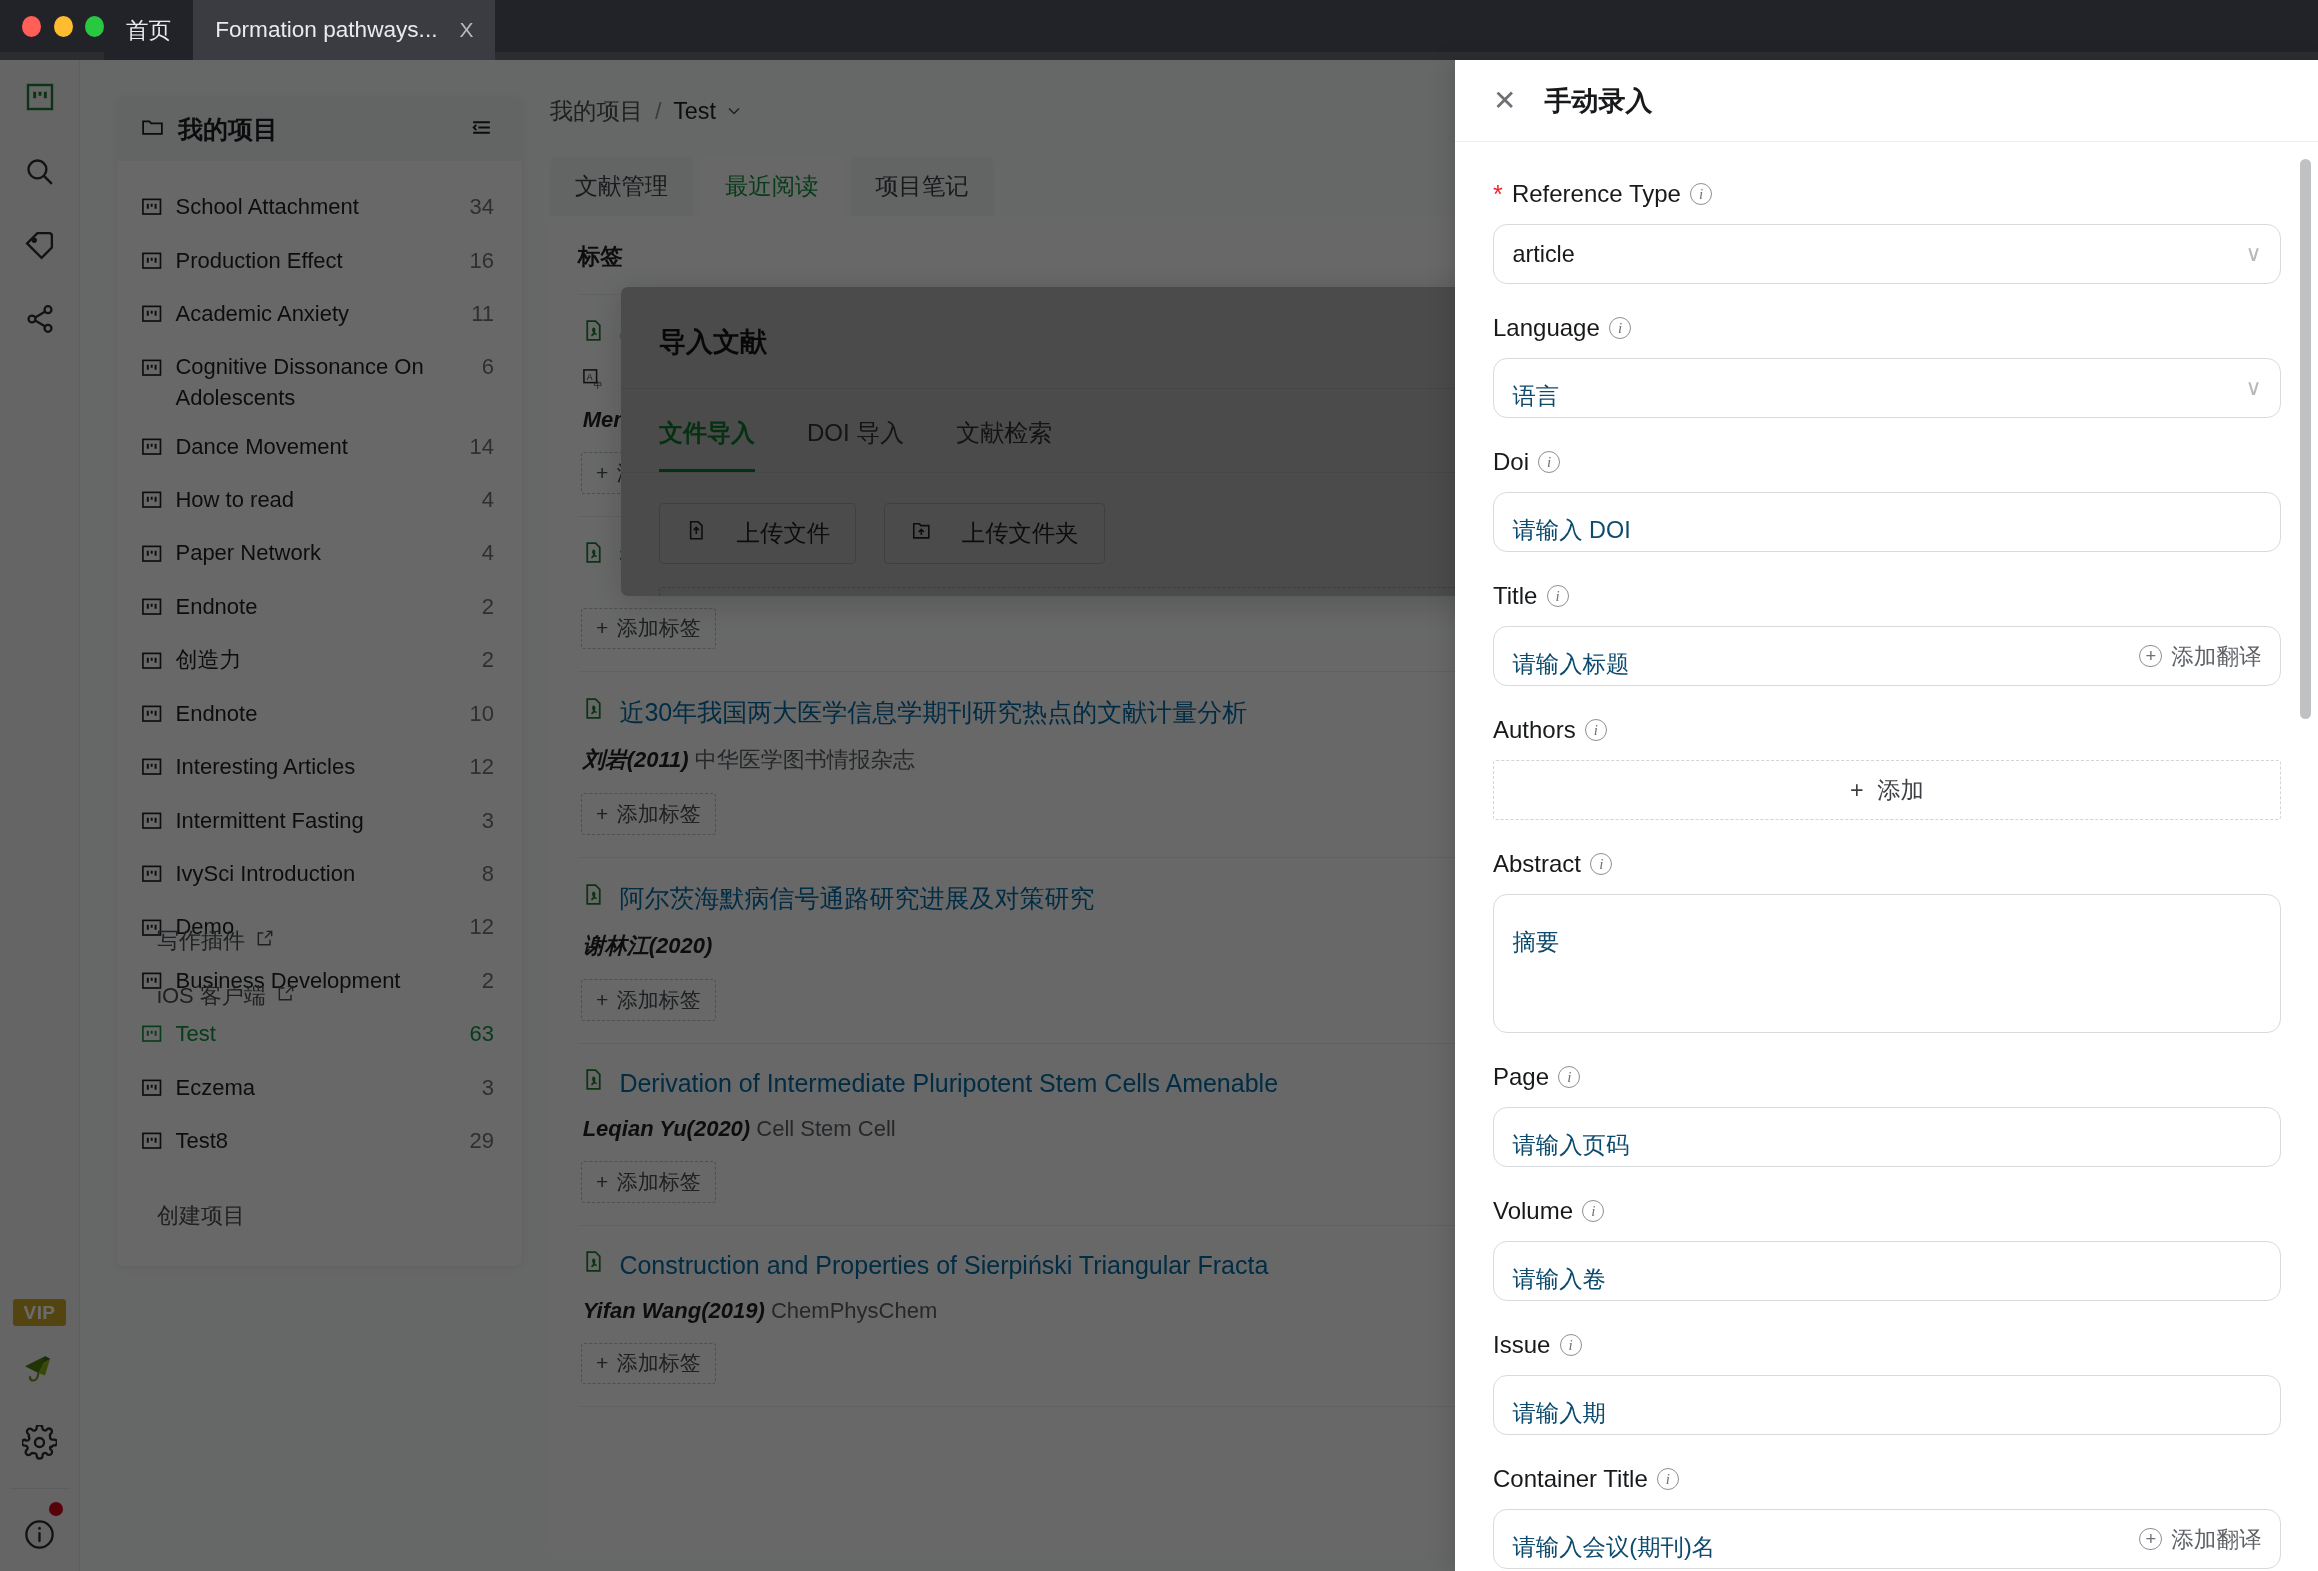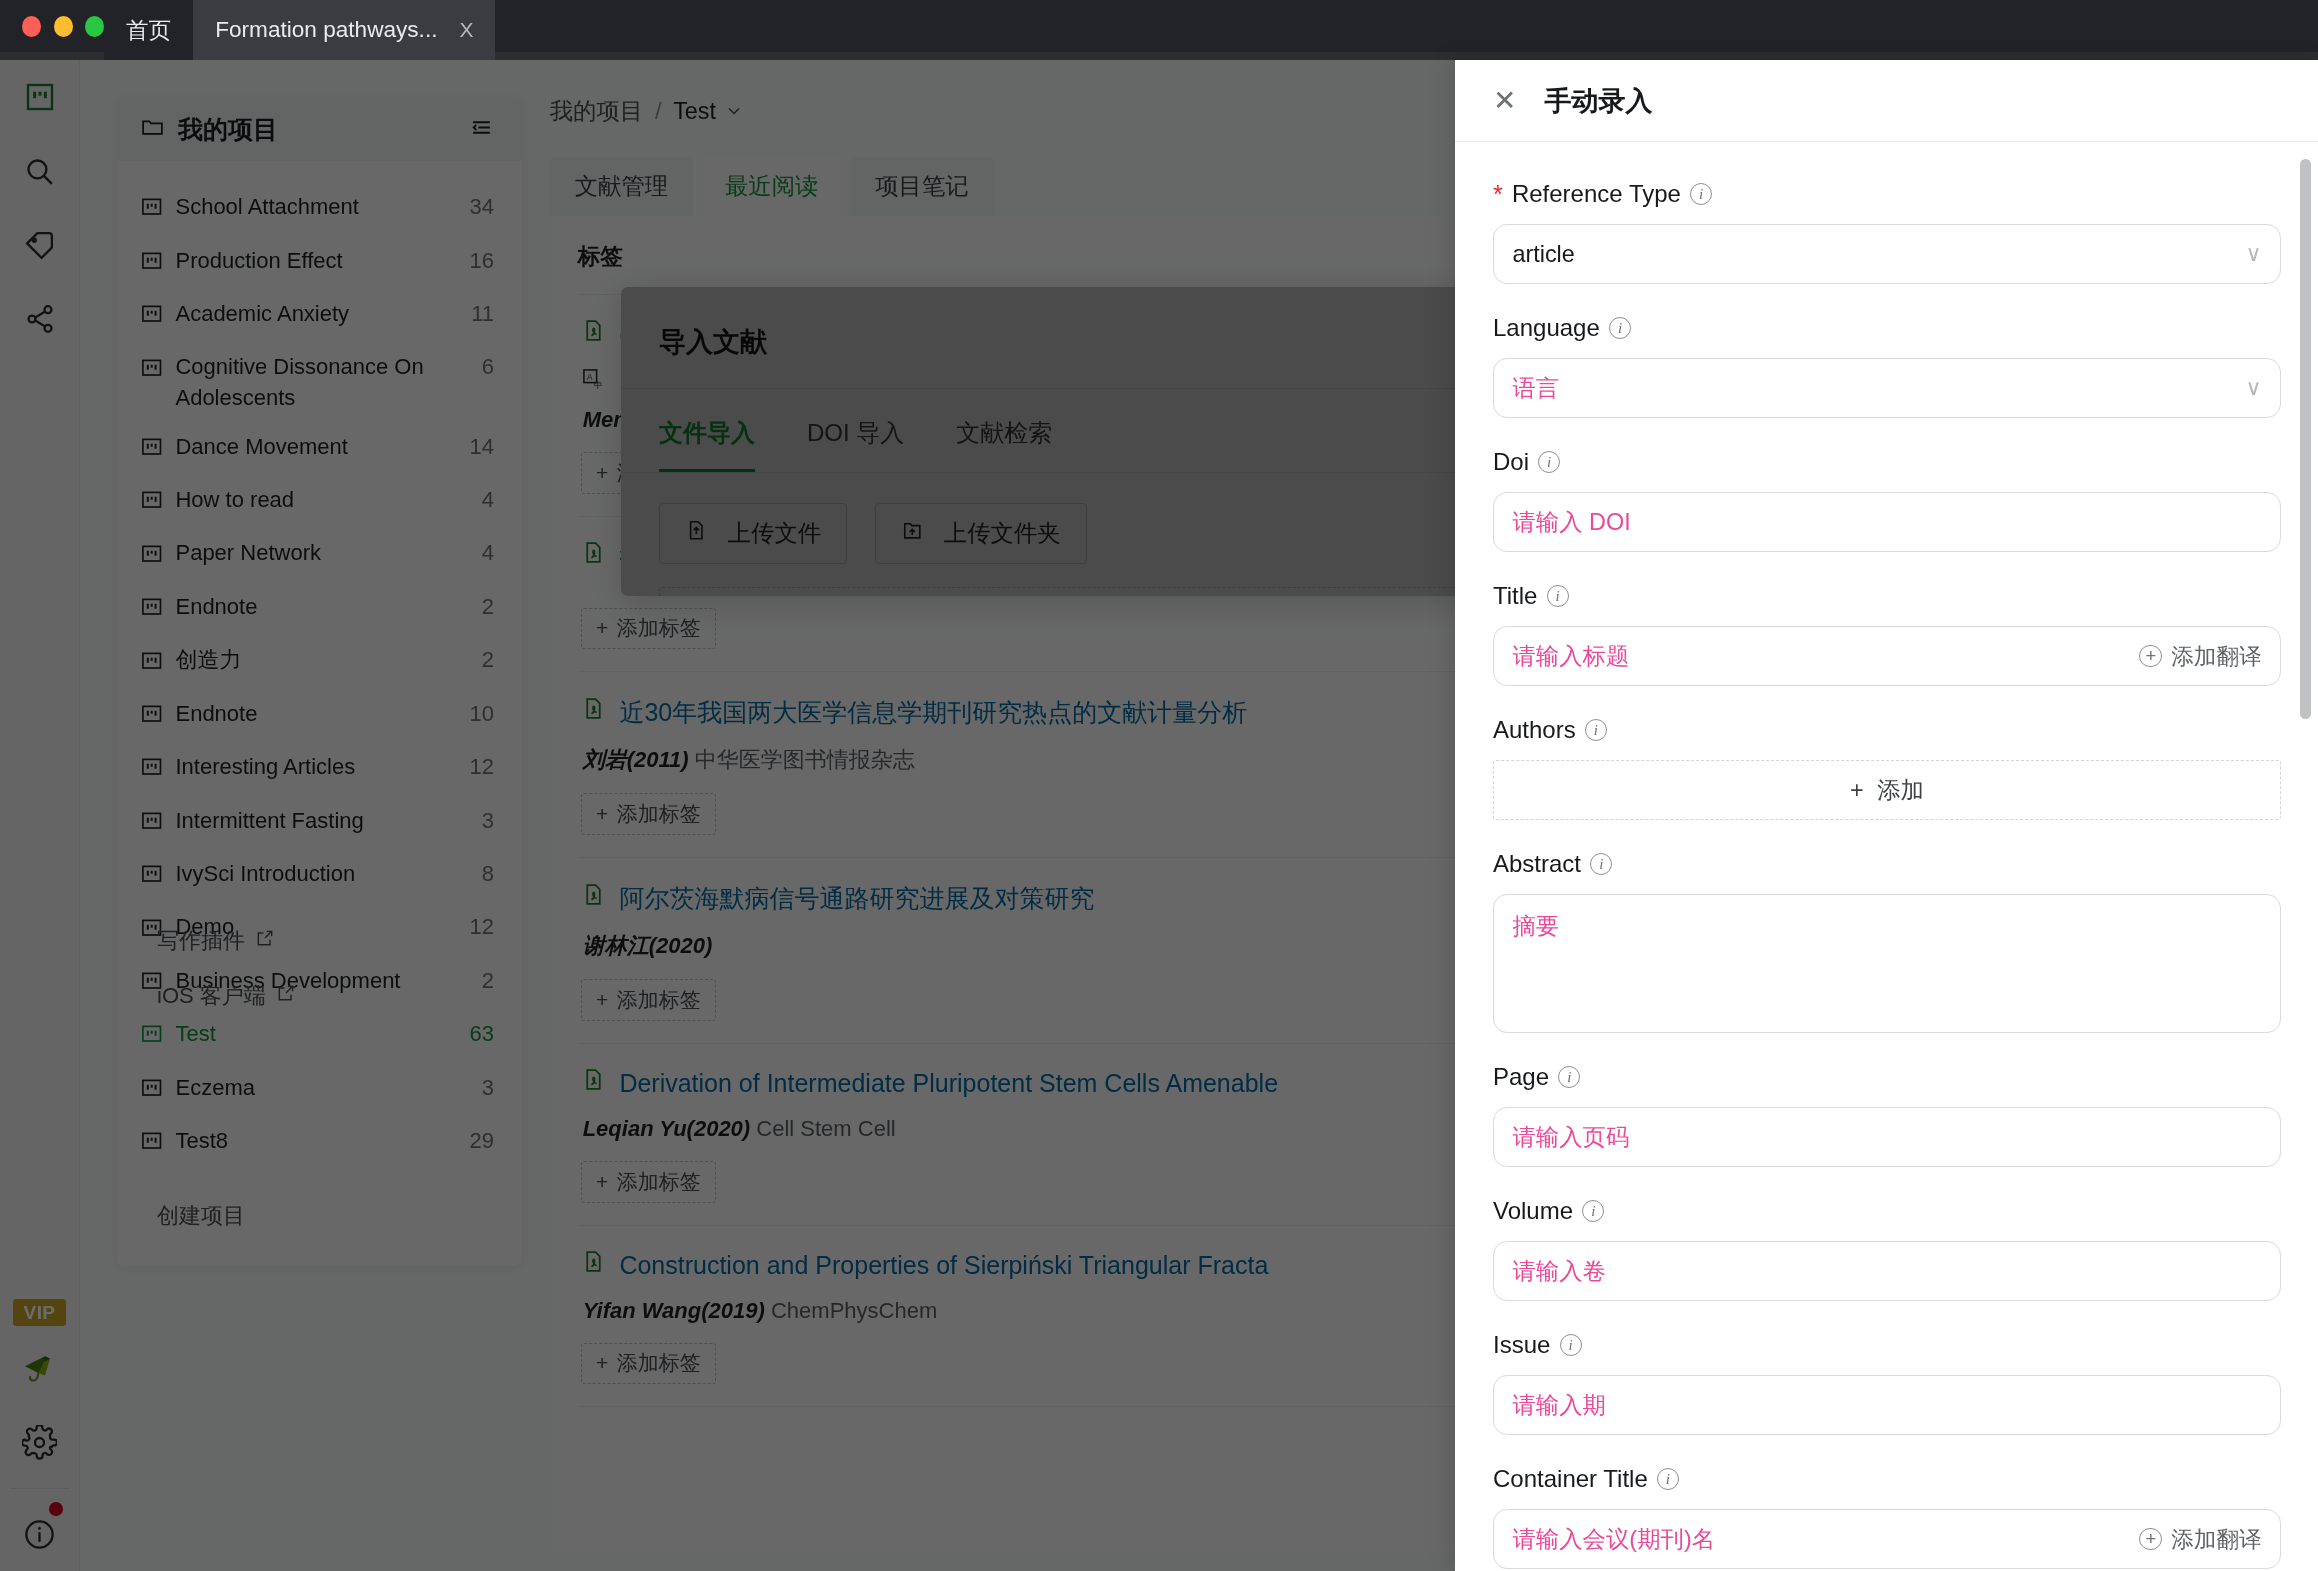--- a/index.html
+++ b/index.html
@@ -136,21 +136,21 @@
   }
   #modal-head { padding: 37px 38px 28px 38px; border-bottom: 0.8px solid #eceded; }
   #modal-title { font-size: 27px; font-weight: 700; color: #1a1c1e; }
   #modal-tabs { display: flex; gap: 52px; padding: 28px 38px 0 38px; position: relative;}
   .itab { font-size: 24px; color: #42454a; padding-bottom: 20px; }
   .itab.active { color: #13a33b; font-weight: 600; border-bottom: 4.2px solid #13a33b; }
   #modal-tabs-rule { position:absolute; left:0; right:0; bottom:0; height:0.8px; background:#eceded; }
   #modal-body { padding: 30px 38px 0 38px; }
   .up-btns { display: flex; gap: 28px; }
   .up-btn {
-    display: flex; align-items: center; gap: 20px;
+    display: flex; align-items: center; gap: 29px;
     border: 0.8px solid #d4d6d8; border-radius: 4.2px;
     padding: 13.4px 25px; font-size: 23.4px; color: #2a2c2f;
   }
   #dropzone {
     margin-top: 23.4px; border: 1.7px dashed #cfd1d3; border-radius: 3.3px;
     height: 351px; display: flex; flex-direction: column;
     align-items: center; justify-content: center;
   }
 
   
@@ -179,21 +179,21 @@
     display: inline-flex; align-items: center; justify-content: center;
     width: 22px; height: 22px; border: 1.3px solid #8c8f93; border-radius: 50%;
     font-size: 15px; color: #6d7074; font-style: italic;
     font-family: "Liberation Serif", serif; line-height: 1;
   }
   .ctrl {
     height: 60px; border: 0.8px solid #d9dadc; border-radius: 14px;
     display: flex; align-items: center; padding: 0 18.4px;
     font-size: 23.4px; color: #17191b; background: #fff;
   }
-  .ctrl .ph { color: #ec4899; }
+  .ctrl .ph { color: #0c4a6e; margin-top: 16px; }
   .ctrl .caret { margin-left: auto; color: #b6b8bb; font-size: 22px; }
   .ctrl .addtr { margin-left: auto; display: flex; align-items: center; gap: 9.2px; color: #5e6166; font-size: 22.6px; }
   .ctrl.area {
     height: 139px; align-items: flex-start; padding-top: 15px;
   }
   .add-dashed {
     height: 60px; border: 0.8px dashed #d2d4d6; border-radius: 3.3px;
     display: flex; align-items: center; justify-content: center; gap: 13.4px;
     font-size: 23.4px; color: #3c3f43;
   }

